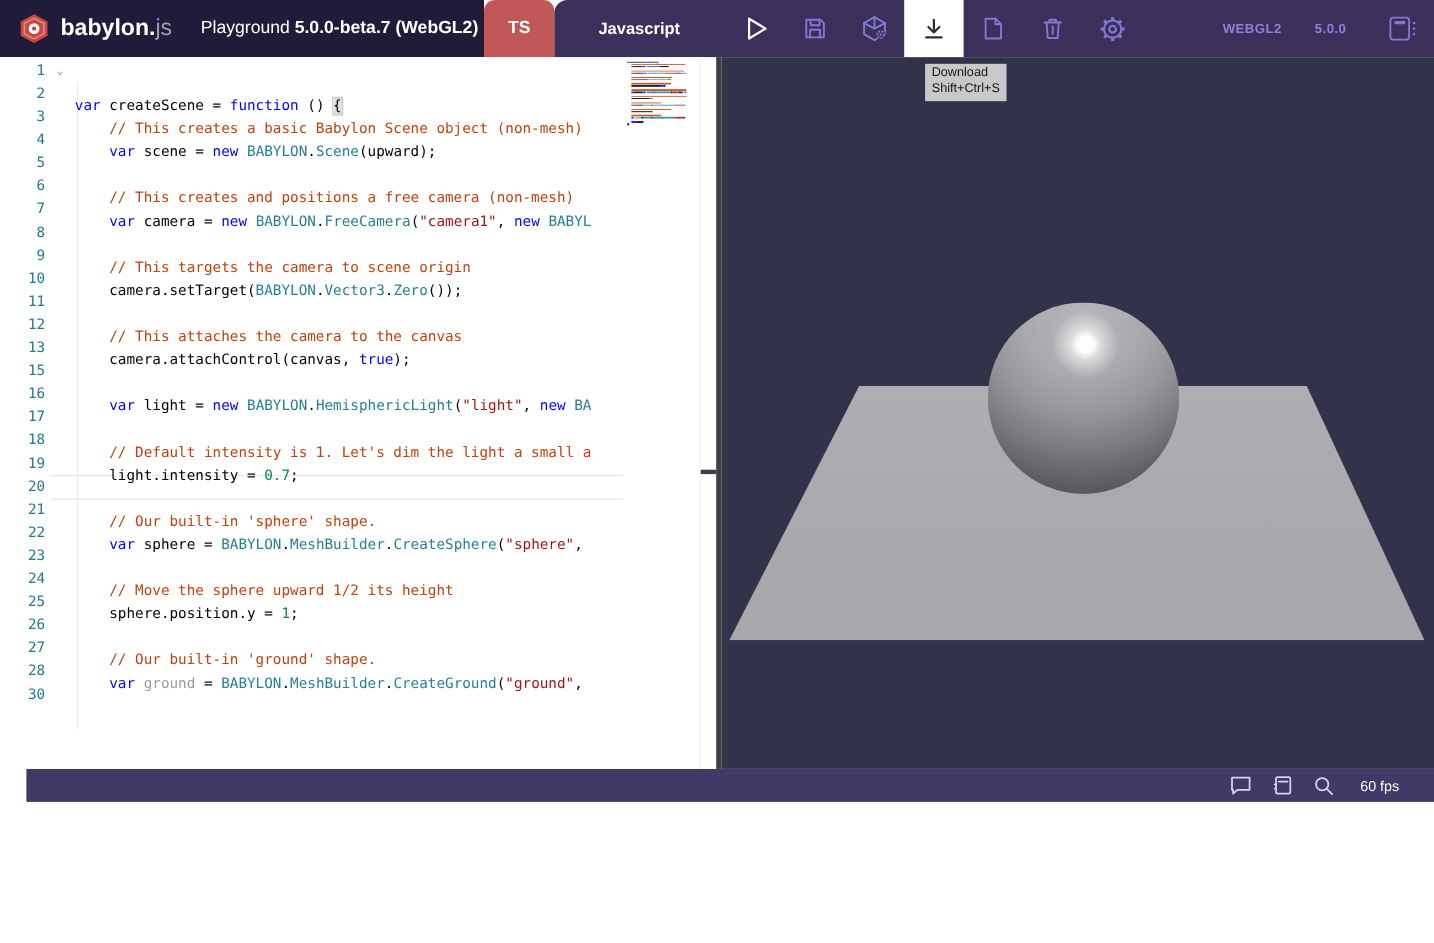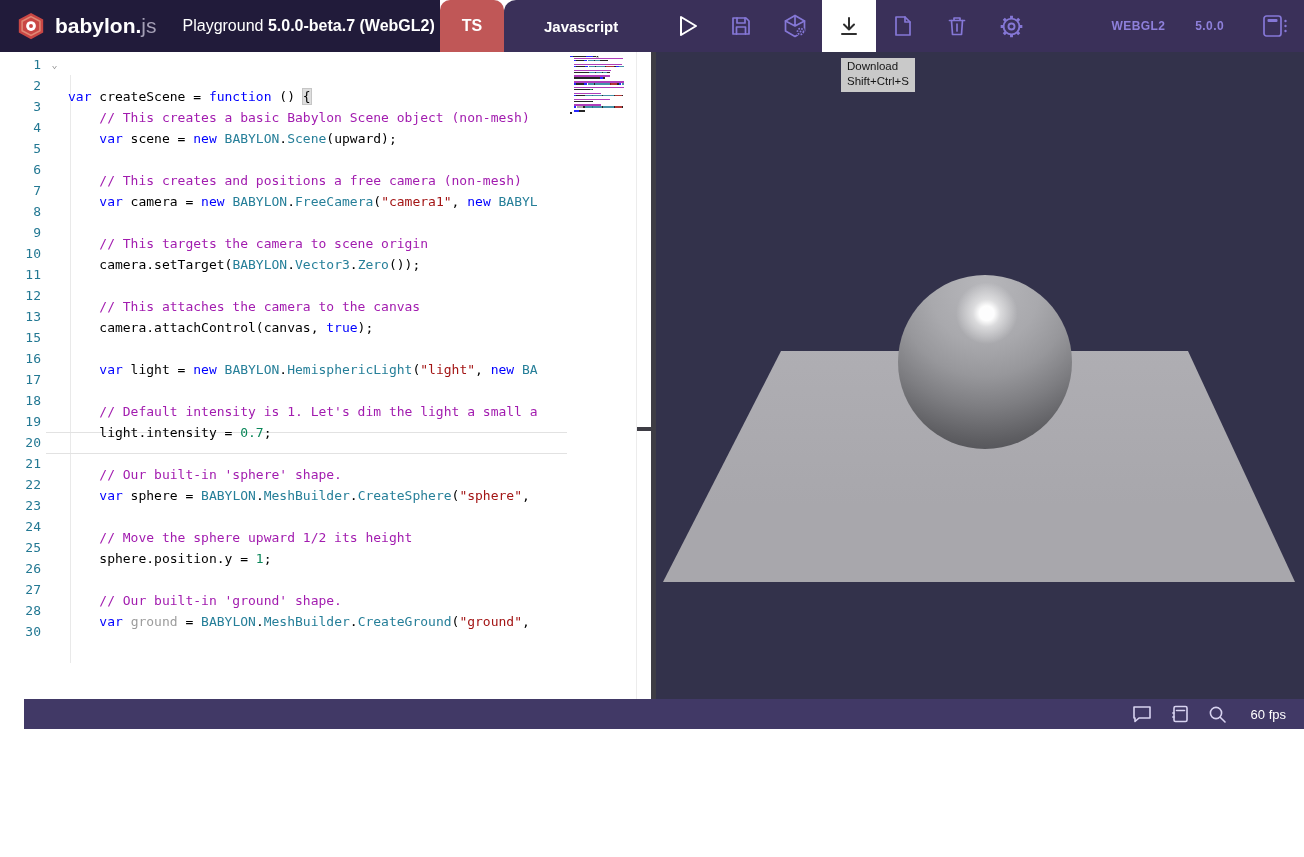--- a/index.html
+++ b/index.html
@@ -36,21 +36,21 @@
 
   
   .main { flex:1; display:flex; min-height:0; }
   .editor { position:relative; width:637px; flex:none; background:#fff; overflow:hidden;
             font-family:"DejaVu Sans Mono", monospace; font-size:13px; border-right:1px solid #ececec; }
   #code { position:absolute; top:2px; left:0; width:566px; overflow:hidden; z-index:3; }
   .code-line { display:flex; height:21px; line-height:21px; white-space:pre; }
   .ln   { width:41px; text-align:right; color:#237893; flex:none; user-select:none; }
   .fold { width:27px; text-align:center; color:#8a8a8a; flex:none; font-size:10px; }
   .lt { flex:none;margin-top:32px; }
-  .tk-k{color:#0000FF} .tk-c{color:#a21caf} .tk-t{color:#267F99} .tk-s{color:#A31515}
+  .tk-k{color:#0000FF} .tk-c{color:#c2410c} .tk-t{color:#267F99} .tk-s{color:#A31515}
   .tk-n{color:#098658} .tk-v{color:#000}    .tk-g{color:#9c9c9c}
   .tk-b{color:#000; background:#dedede; box-shadow:0 0 0 1px #c6c6c6;}
   .indent-guide { position:absolute; left:70px; top:23px; height:588px; border-left:1px solid #e9e9e9; z-index:1; }
   .current-line { position:absolute; left:46px; top:380px; width:521px; height:22px;
                   border-top:1px solid #e2e2e2; border-bottom:1px solid #e2e2e2; z-index:2; }
   #minimap { position:absolute; left:570px; top:4px; width:66px; z-index:4; cursor:pointer; }
   .mm-row { height:1.95px; white-space:nowrap; overflow:hidden; }
   .mm-tk { display:inline-block; height:1.4px; background:currentColor; opacity:.85; vertical-align:top; }
 
   
@@ -63,21 +63,21 @@
   .canvas3d { flex:1; position:relative; background:#33324B; overflow:hidden; cursor:grab; }
   .ground { position:absolute; inset:0; background:linear-gradient(#B1B0B5 38%, #A8A7AC 70%);
             clip-path:polygon(125px 299px, 532px 299px, 639px 530px, 7px 530px); }
   .sphere { position:absolute; left:242px; top:223px; width:174px; height:174px; border-radius:50%;
             background:
               radial-gradient(circle at 51% 22%, rgba(255,255,255,.98) 0 4.5%, rgba(255,255,255,.55) 8.5%, rgba(255,255,255,0) 19%),
               radial-gradient(circle at 50% 8%, #b7b7bb 0%, #a9a9ad 30%, #97979b 48%, #7d7d81 65%, #5e5e62 83%, #494950 98%); }
 
   
   footer { height:30px; flex:none; background:#413966; display:flex; align-items:center;
-           justify-content:flex-end; padding-right:18px; gap:17px;margin-left:24px; }
+           justify-content:flex-end; padding-right:32px; gap:17px;margin-left:24px; }
   footer svg { display:block; cursor:pointer; }
   .fps { color:#fff; font-size:13px; margin-left:6px; }
   .icon-foot { fill:none; stroke:#D8D3F0; stroke-width:1.6; stroke-linecap:round; stroke-linejoin:round; }
 </style>
 </head>
 <body>
 
 <div class="app">
 
   <header>

